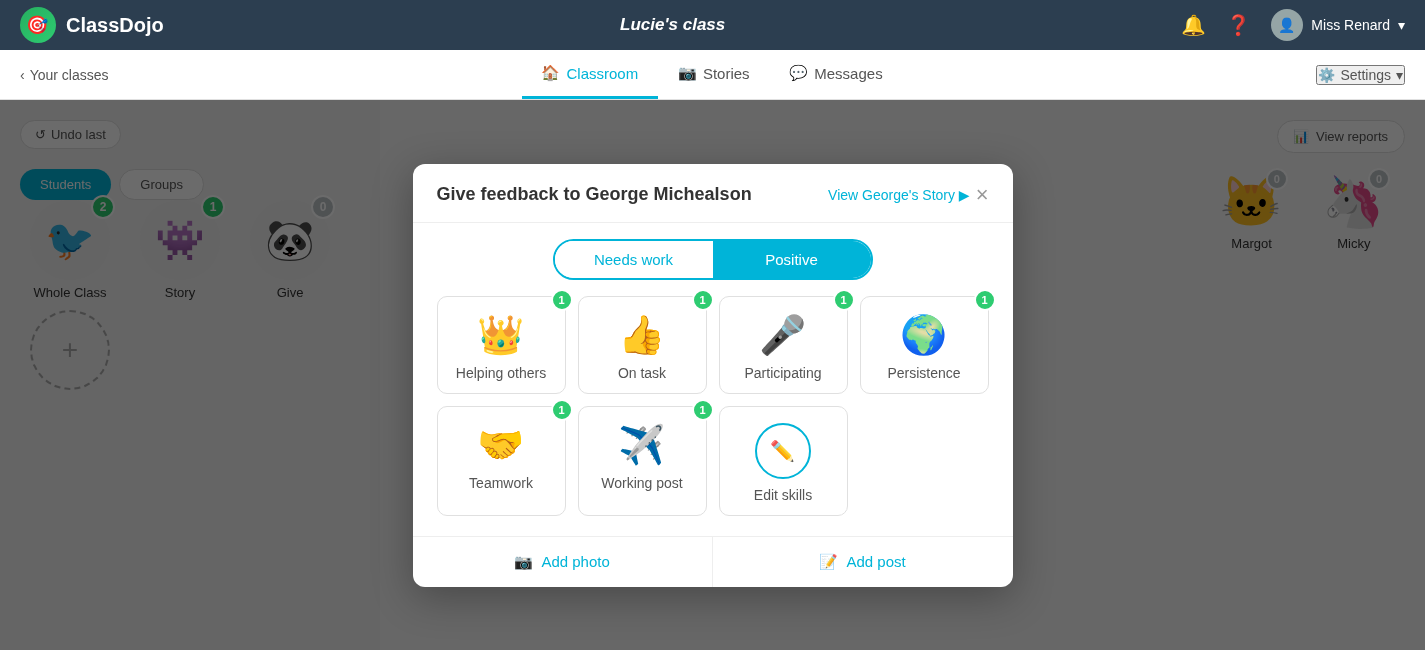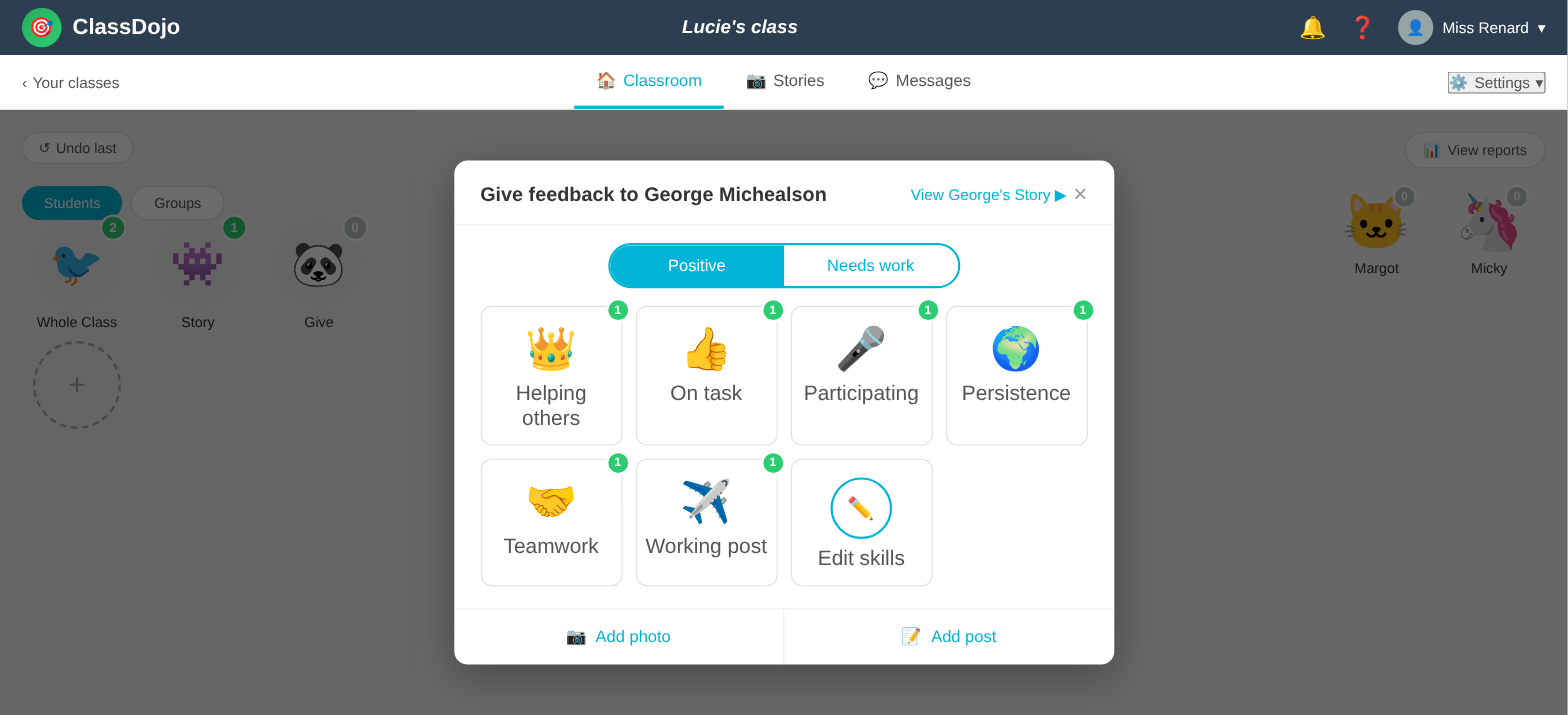--- a/index.html
+++ b/index.html
@@ -145,21 +145,21 @@
     }
     .modal {
       background: white;
       border-radius: 12px;
       width: 600px;
       box-shadow: 0 10px 40px rgba(0,0,0,0.3);
       overflow: hidden;
     }
     .modal-header {
       padding: 20px 24px 16px;
-      display: flex; align-items: center; justify-content: space-between;
+      display: flex; justify-content: space-between;
       border-bottom: 1px solid #eee;
     }
     .modal-title { font-size: 18px; font-weight: 600; color: #333; }
     .modal-story-link { color: #00b4d8; font-size: 14px; cursor: pointer; text-decoration: none; }
     .close-btn { background: none; border: none; font-size: 22px; cursor: pointer; color: #999; line-height: 1; }
 
     
     .toggle-row {
       display: flex; justify-content: center;
       padding: 16px 24px;
@@ -189,21 +189,21 @@
     .skill-card {
       border: 1px solid #e0e0e0;
       border-radius: 10px;
       padding: 16px 8px 12px;
       display: flex; flex-direction: column; align-items: center;
       cursor: pointer;
       position: relative;
       transition: background 0.15s;
     }
     .skill-icon { font-size: 38px; margin-bottom: 8px; }
-    .skill-name { font-size: 19px; color: #555; text-align: center; }
+    .skill-name { font-size: 14px; color: #555; text-align: center; }
     .skill-badge {
       position: absolute; top: -8px; right: -8px;
       background: #2ecc71; color: white;
       width: 22px; height: 22px; border-radius: 50%;
       font-size: 11px; font-weight: bold;
       display: flex; align-items: center; justify-content: center;
       border: 2px solid white;
     }
     .edit-skill-card {
       border: 2px solid #00b4d8;
@@ -368,22 +368,22 @@
           </span>
         </div>
         <div style="display:flex;align-items:center;gap:6px;">
           <a class="modal-story-link">View George's Story ▶</a>
           <button class="close-btn">×</button>
         </div>
       </div>
 
       <div class="toggle-row">
         <div class="toggle-container">
+          <button class="toggle-btn inactive">Needs work</button>
           <button class="toggle-btn active">Positive</button>
-          <button class="toggle-btn inactive">Needs work</button>
         </div>
       </div>
 
       <div class="skills-grid">
 
         <div class="skill-card">
           <div class="skill-badge">1</div>
           <div class="skill-icon">👑</div>
           <span class="skill-name">Helping others</span>
         </div>

